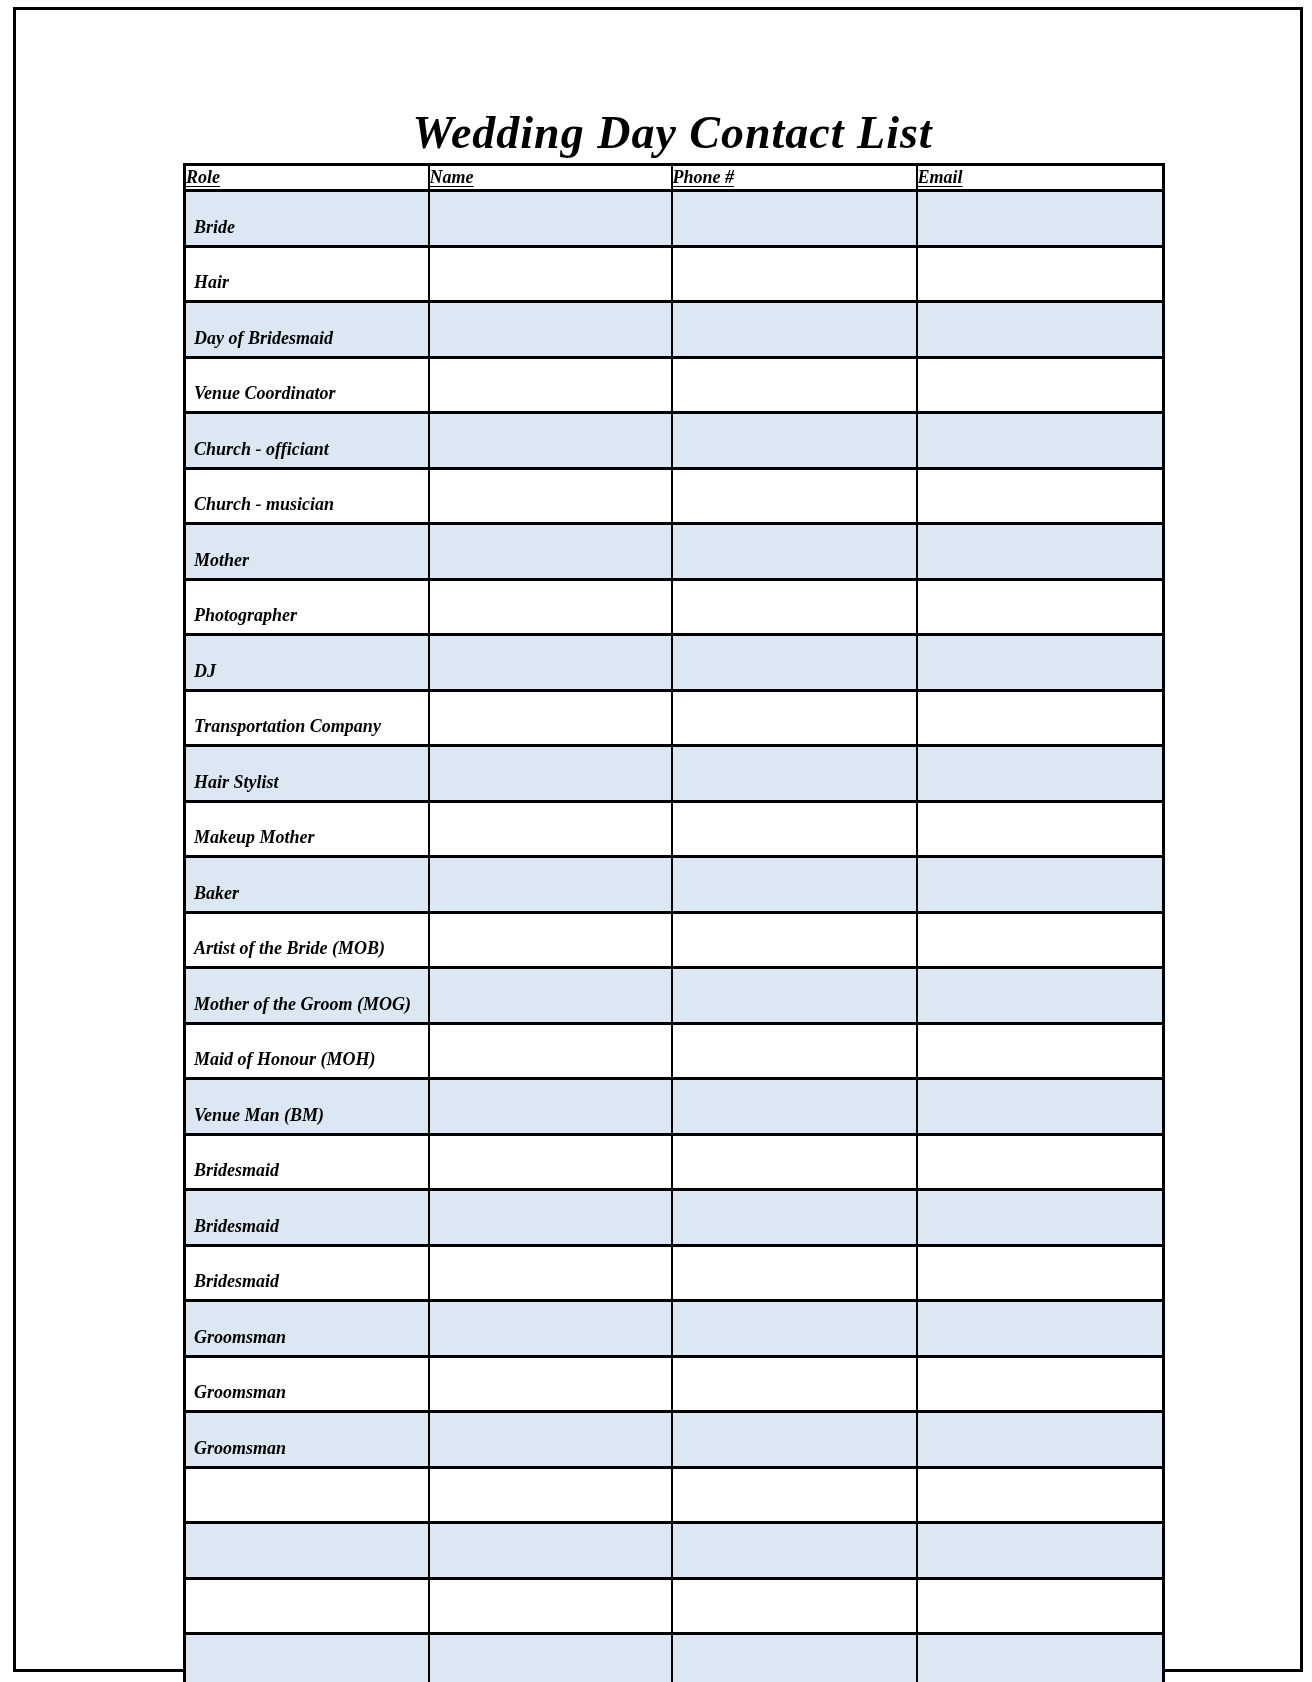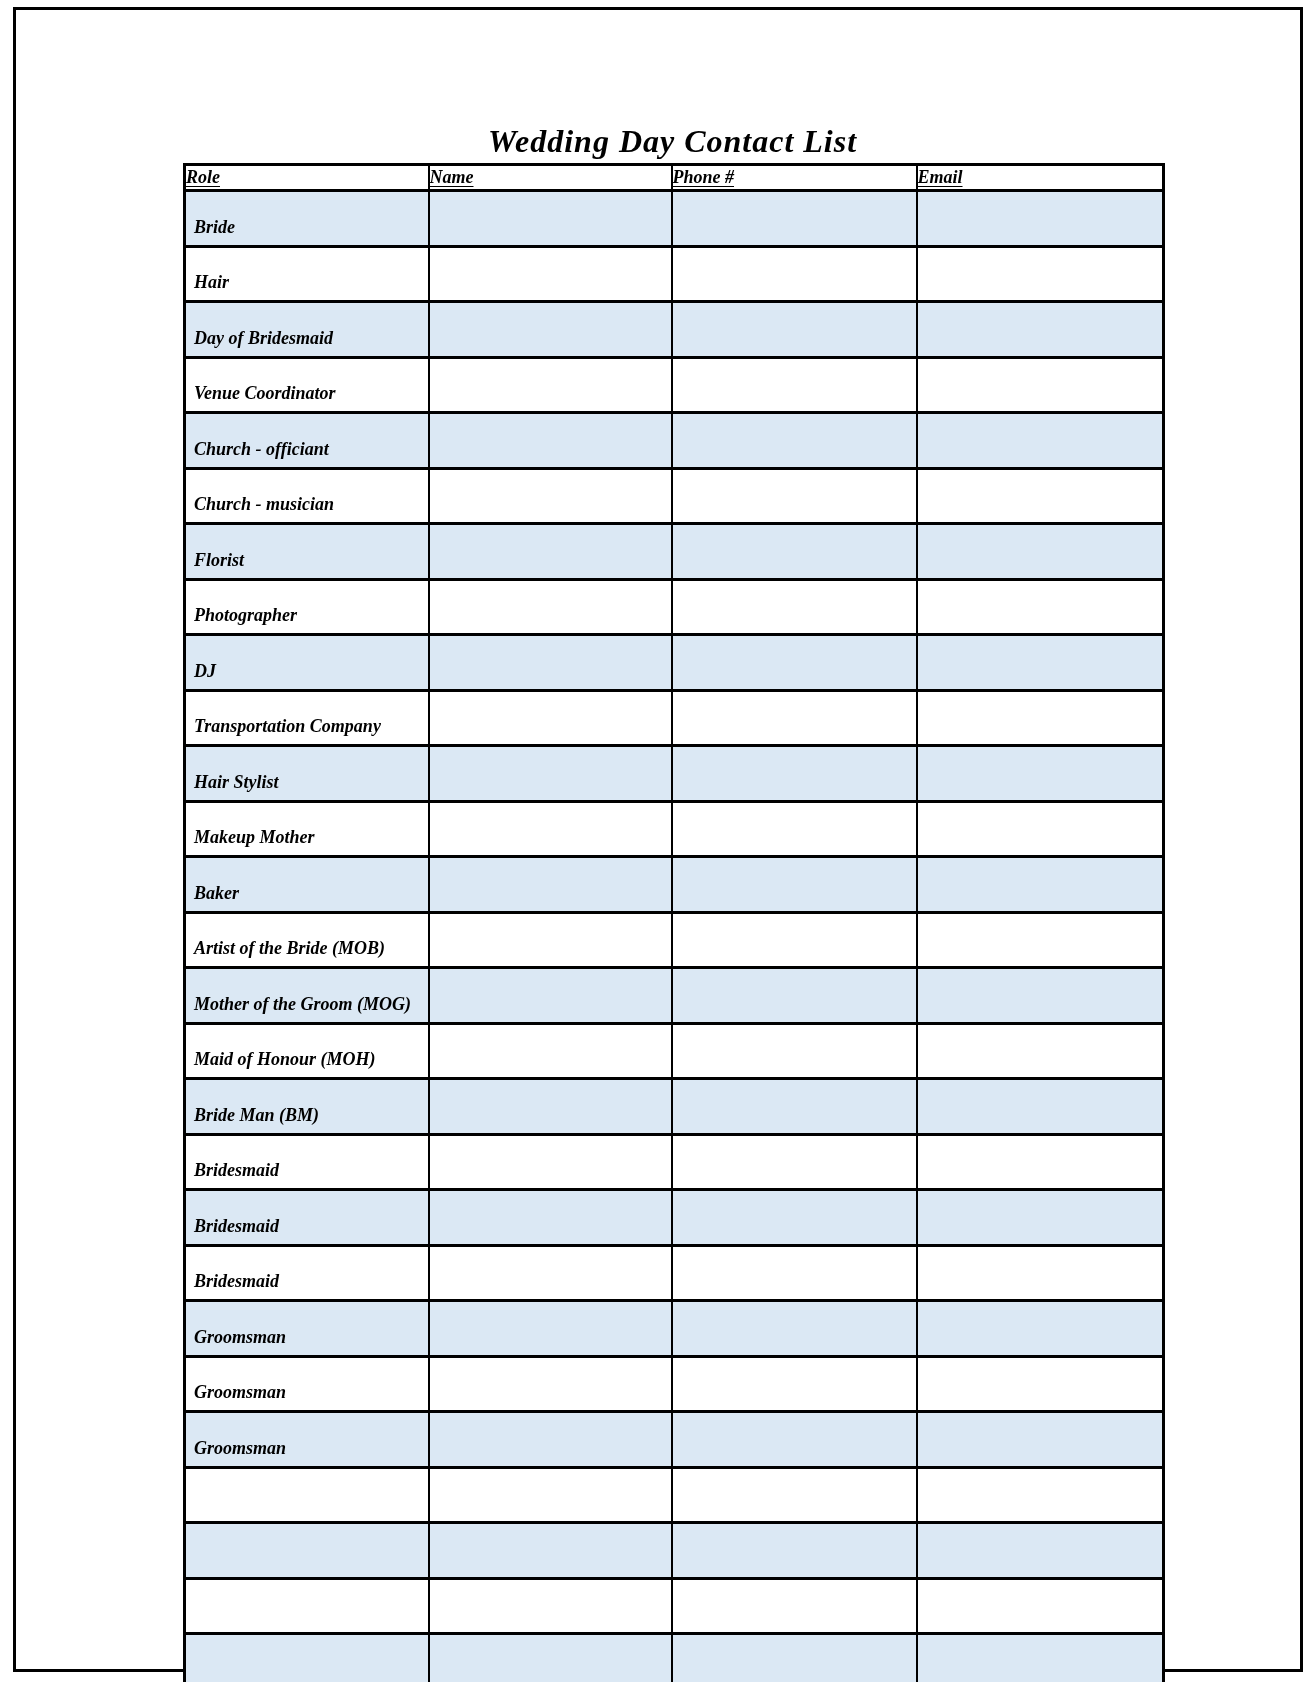--- a/index.html
+++ b/index.html
@@ -21,24 +21,24 @@
     top: 7px;
     width: 1284px;
     height: 1659px;
     border: 3px solid #000000;
     background: #ffffff;
     box-sizing: content-box;
   }
   .doc-title {
     position: absolute;
     left: 183px;
-    top: 124px;
+    top: 108px;
     width: 979px;
     text-align: center;
-    font-size: 32px;
+    font-size: 46px;
     font-weight: bold;
     font-style: italic;
     letter-spacing: 1px;
     margin: 0;
     line-height: 1.1;
   }
   table.contact-table {
     position: absolute;
     left: 183px;
     top: 163px;
@@ -144,21 +144,21 @@
         <td></td>
         <td></td>
       </tr>
       <tr>
         <td>Church - musician</td>
         <td></td>
         <td></td>
         <td></td>
       </tr>
       <tr class="shaded">
-        <td>Florist</td>
+        <td>Mother</td>
         <td></td>
         <td></td>
         <td></td>
       </tr>
       <tr>
         <td>Photographer</td>
         <td></td>
         <td></td>
         <td></td>
       </tr>
@@ -204,21 +204,21 @@
         <td></td>
         <td></td>
       </tr>
       <tr>
         <td>Maid of Honour (MOH)</td>
         <td></td>
         <td></td>
         <td></td>
       </tr>
       <tr class="shaded">
-        <td>Bride Man (BM)</td>
+        <td>Venue Man (BM)</td>
         <td></td>
         <td></td>
         <td></td>
       </tr>
       <tr>
         <td>Bridesmaid</td>
         <td></td>
         <td></td>
         <td></td>
       </tr>

